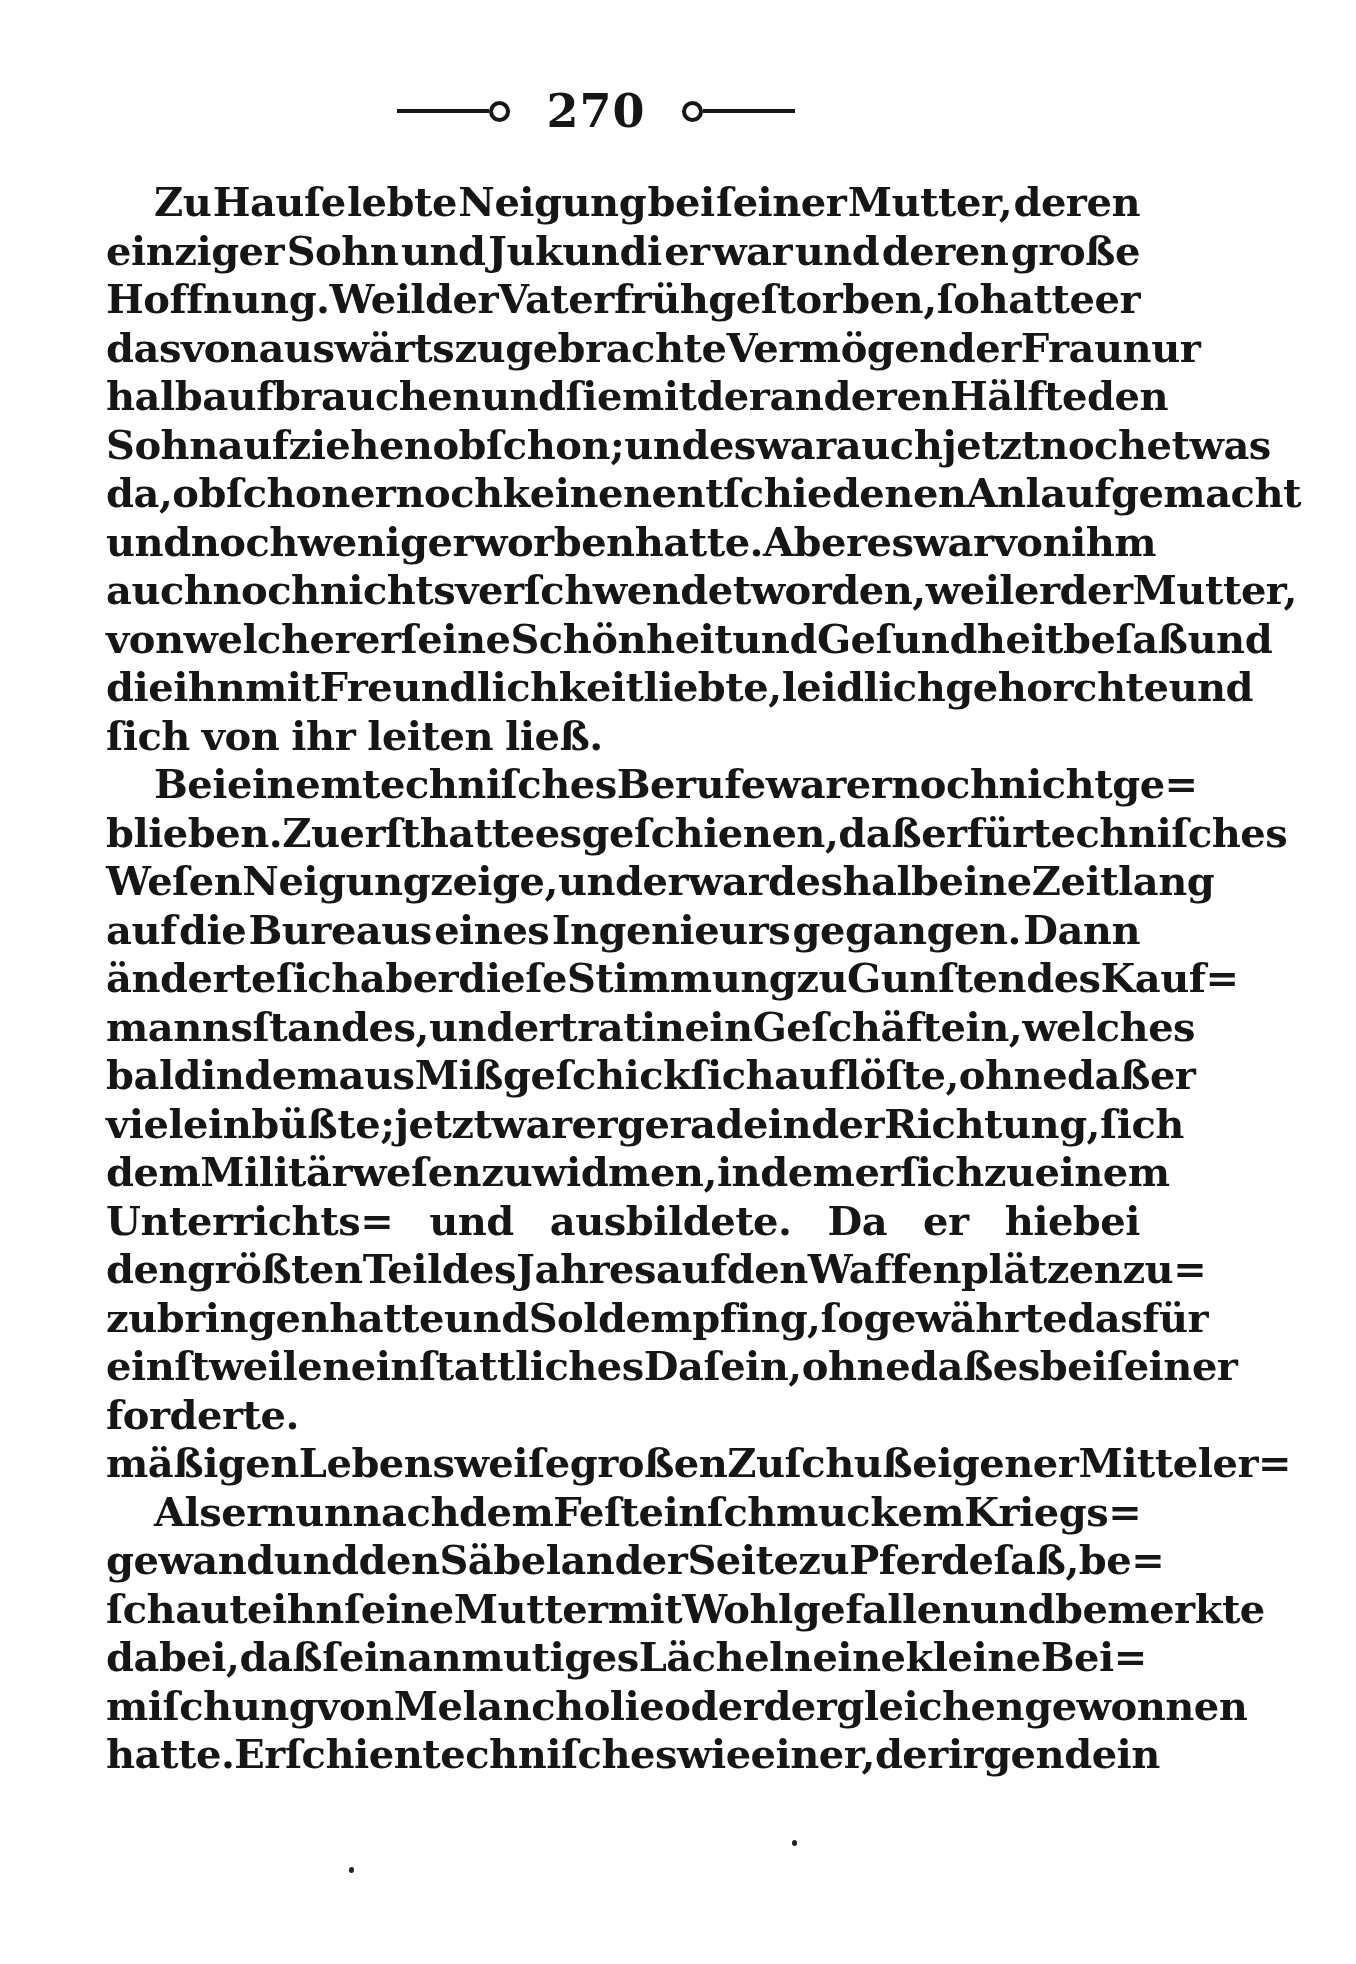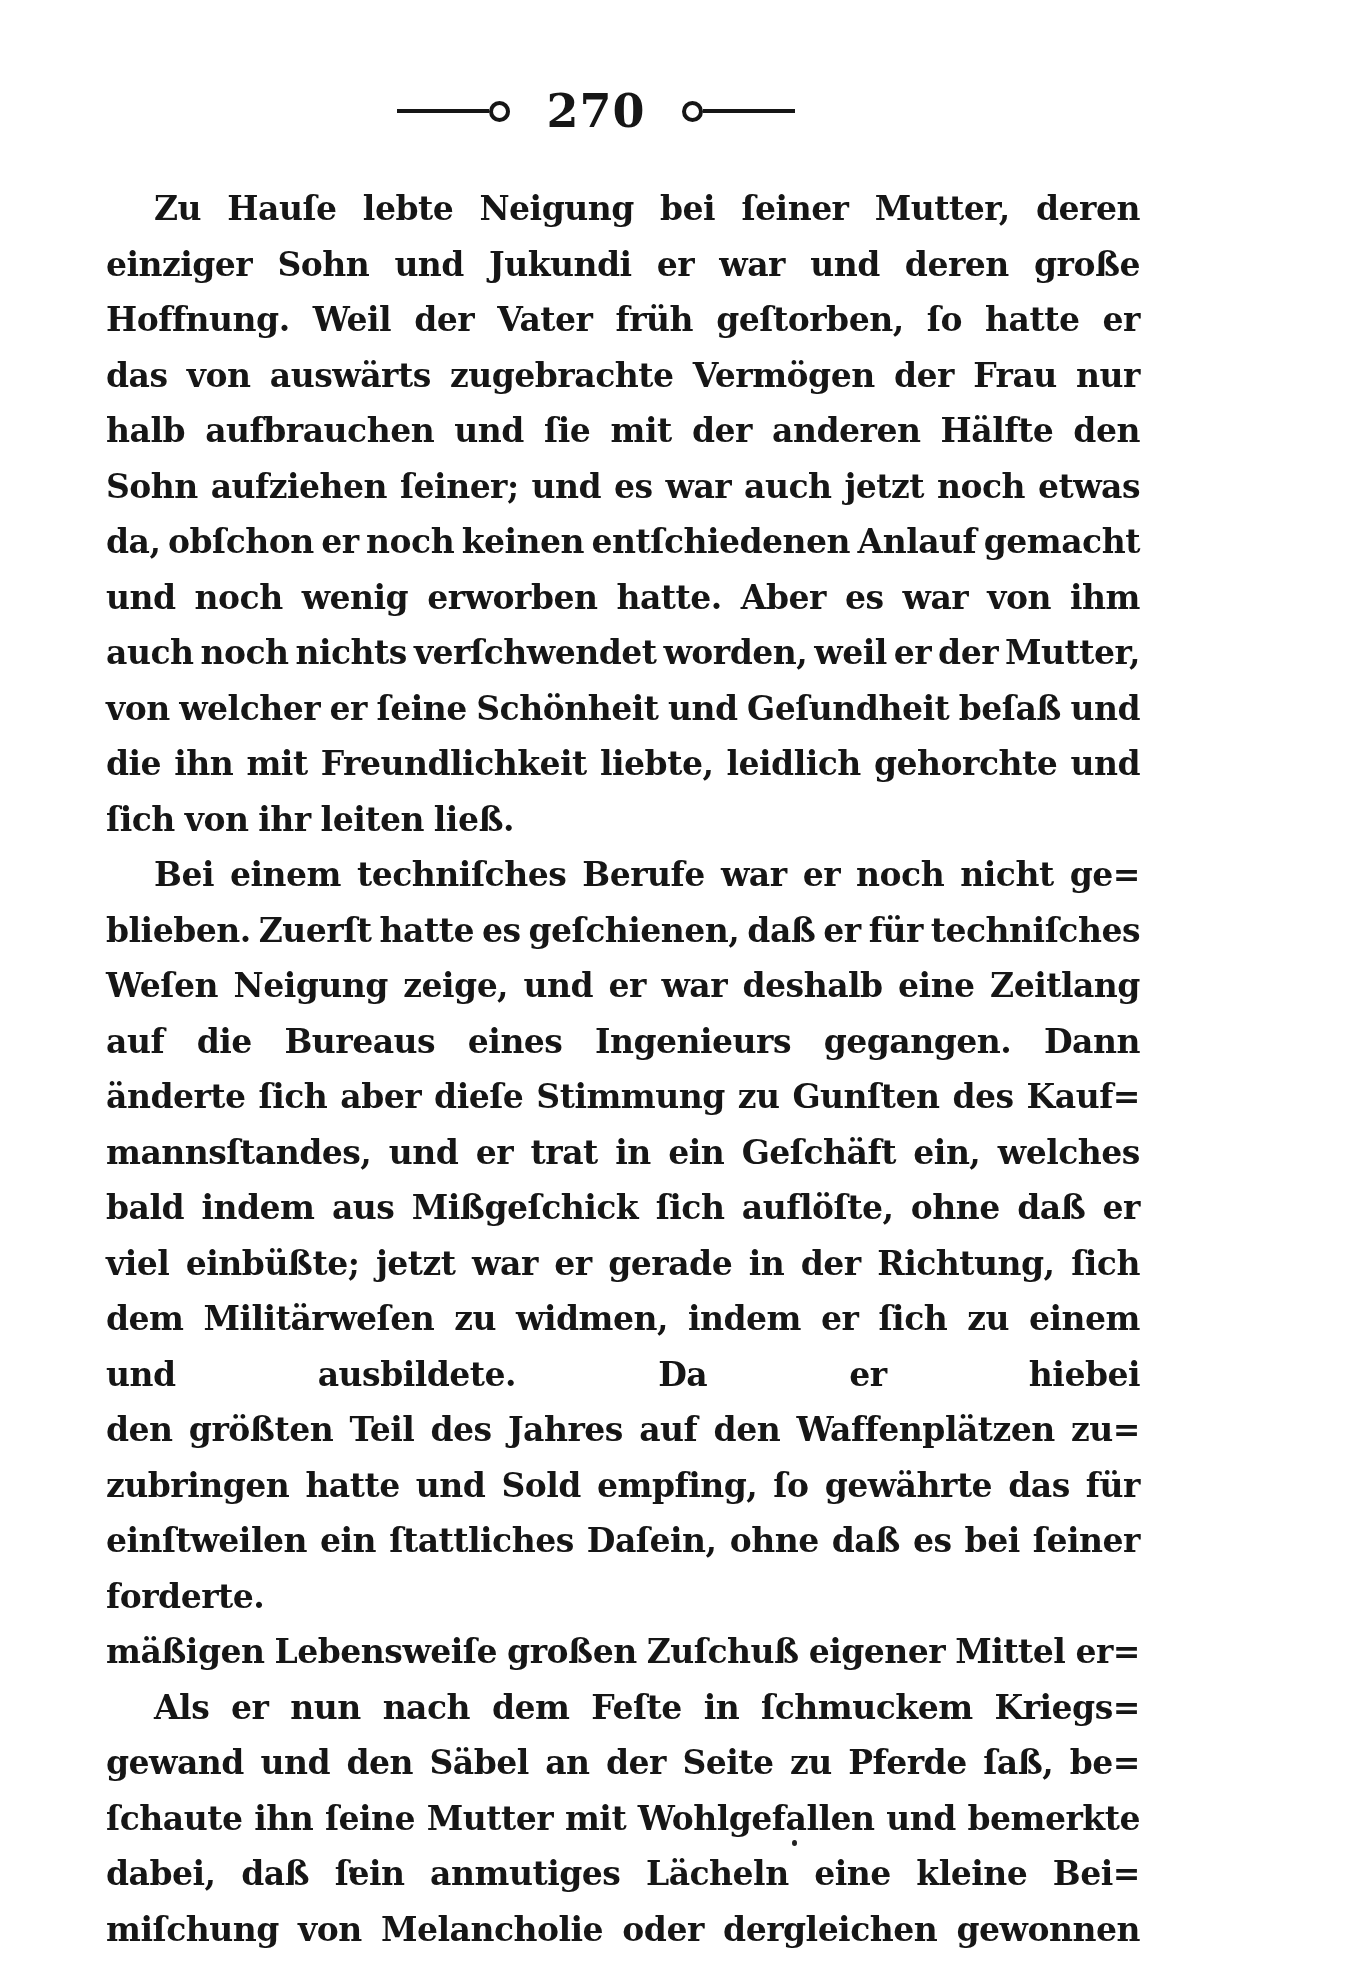--- a/index.html
+++ b/index.html
@@ -31,24 +31,23 @@
   }
 
   
   .text-block {
     position: absolute; top: 178px; left: 106px; width: 1034px;
     color: #161616;
   }
   .line {
     display: flex; justify-content: space-between;
     height: 48.5px; line-height: 48.5px;
-    font-size: 33px; font-weight: 700;
+    font-size: 40px; font-weight: 700;
     letter-spacing: -0.5px;
     white-space: nowrap;
-    margin-top: 7px;
   }
   .line.no-stretch { justify-content: flex-start; column-gap: 0.30em; }
   .line.indent { padding-left: 48px; }
   .line span { display: inline-block; }
 
   
   .speck {
     position: absolute; width: 5px; height: 6px;
     background: #222; border-radius: 50%;
   }
@@ -120,21 +119,21 @@
         <span>ſie</span>
         <span>mit</span>
         <span>der</span>
         <span>anderen</span>
         <span>Hälfte</span>
         <span>den</span>
       </div>
       <div class="line">
         <span>Sohn</span>
         <span>aufziehen</span>
-        <span>ſeiner;</span>
+        <span>obſchon;</span>
         <span>und</span>
         <span>es</span>
         <span>war</span>
         <span>auch</span>
         <span>jetzt</span>
         <span>noch</span>
         <span>etwas</span>
       </div>
       <div class="line">
         <span>da,</span>
@@ -289,20 +288,21 @@
         <span>Militärweſen</span>
         <span>zu</span>
         <span>widmen,</span>
         <span>indem</span>
         <span>er</span>
         <span>ſich</span>
         <span>zu</span>
         <span>einem</span>
       </div>
       <div class="line">
+        <span>Unterrichts=</span>
         <span>und</span>
         <span>ausbildete.</span>
         <span>Da</span>
         <span>er</span>
         <span>hiebei</span>
       </div>
       <div class="line">
         <span>den</span>
         <span>größten</span>
         <span>Teil</span>

